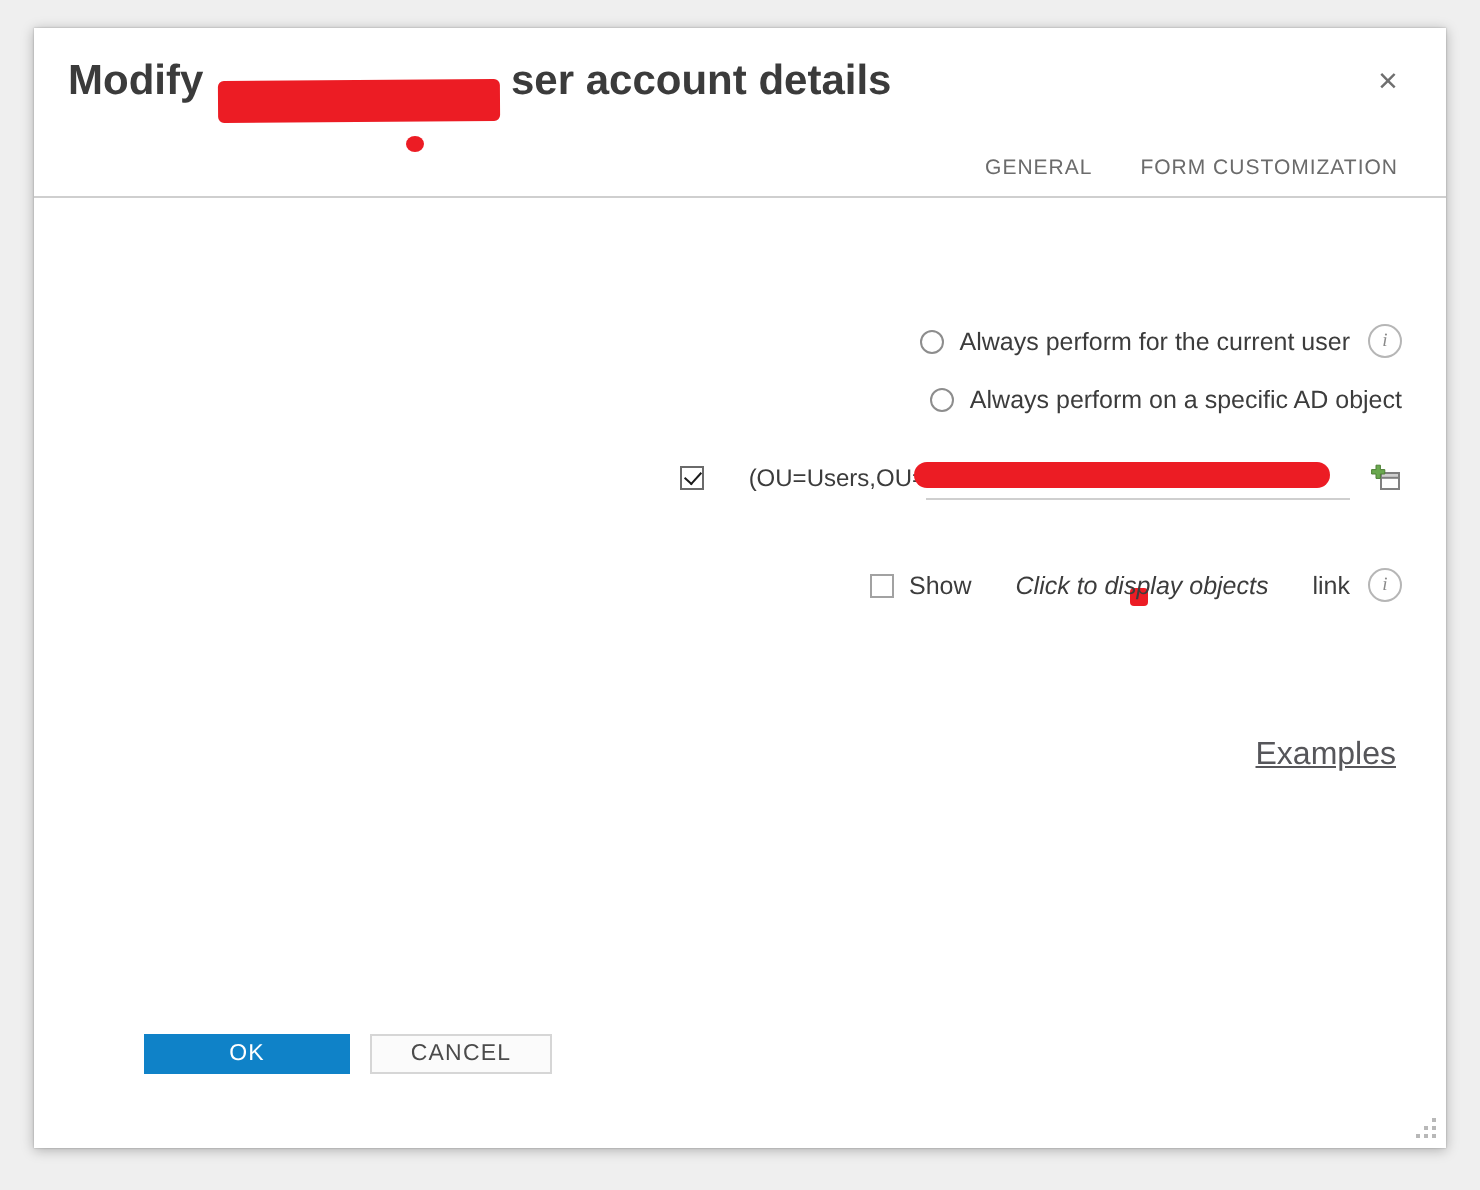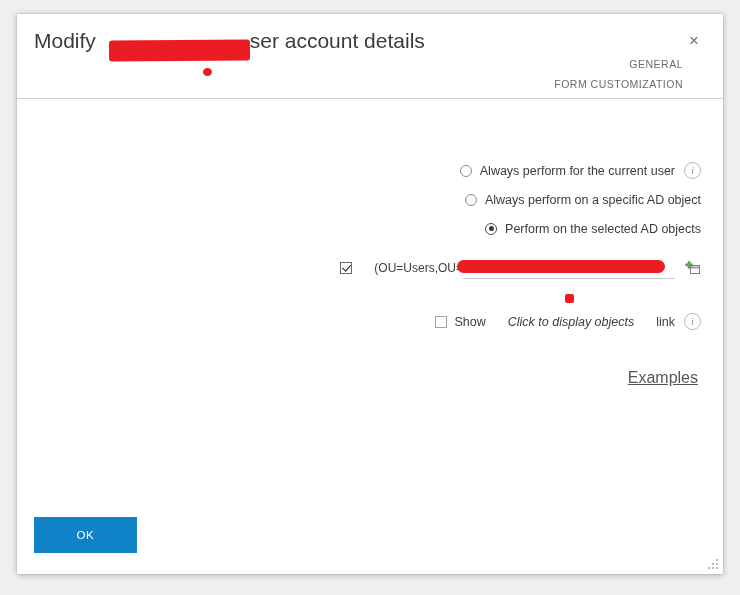--- a/index.html
+++ b/index.html
@@ -30,21 +30,21 @@
   .titlebar {
     position: relative;
     height: 54px;
   }
   .dialog-title {
     position: absolute;
     left: 17px;
     top: 15px;
     font-size: 21px;
     color: #3b3b3b;
-    font-weight: 400;
+    font-weight: 700;
     white-space: nowrap;
     letter-spacing: 0px;
   }
   .redact-title {
     display: inline-block;
     position: absolute;
     left: 92px;
     top: 26px;
     width: 141px;
     height: 21px;
@@ -77,23 +77,22 @@
   }
 
   
   .tabbar {
     position: relative;
     height: 31px;
     border-bottom: 1px solid #cfcfcf;
     display: flex;
     justify-content: flex-end;
     align-items: flex-end;
-    padding-right: 28px;
-    box-sizing: border-box;
-    flex-direction: column;
+    padding-right: 12px;
+    box-sizing: border-box;
   }
   .tab {
     font-size: 10.5px;
     letter-spacing: 0.5px;
     color: #6b6b6b;
     padding: 0 12px 8px 12px;
     cursor: pointer;
     position: relative;
     white-space: nowrap;
   }
@@ -300,28 +299,29 @@
   
   .footer {
     position: absolute;
     left: 0;
     bottom: 0;
     width: 100%;
     height: 57px;
   }
   .btn {
     position: absolute;
-    height: 36px;
+    height: 20px;
     display: flex;
     align-items: center;
     justify-content: center;
     font-size: 11.5px;
     letter-spacing: 0.6px;
     cursor: pointer;
     box-sizing: border-box;
+    margin-left: 38px;
   }
   .btn-ok {
     left: 17px;
     top: 0;
     width: 103px;
     background: #0f82c8;
     color: #ffffff;
   }
   .btn-cancel {
     left: 130px;
@@ -377,24 +377,20 @@
         <span class="radio"></span>
         <span>Always perform for the current user</span>
         <span class="info-icon">i</span>
       </div>
 
       <div class="opt-row">
         <span class="radio"></span>
         <span>Always perform on a specific AD object</span>
       </div>
 
-      <div class="opt-row">
-        <span class="radio checked"></span>
-        <span>Perform on the selected AD objects</span>
-      </div>
 
 
       <div class="opt-row indent" style="height:34px;margin-top:8px">
         <span class="checkbox checked"></span>
         <span class="ldap-value">(OU=Users,OU=</span>
         <span class="ldap-field">
           <span class="redact-ldap"></span>
         </span>
         <svg class="ldap-add-icon" width="16" height="15" viewBox="0 0 16 15">
           <rect x="5.5" y="4.5" width="9" height="8" fill="#fdfdfd" stroke="#7f7f7f"></rect>
@@ -412,20 +408,21 @@
       </div>
 
     </div>
 
     <div class="examples-link">Examples</div>
 
   </div>
 
   <div class="footer">
     <div class="btn btn-ok">OK</div>
+    <div class="btn btn-cancel">CANCEL</div>
     <div class="resize-grip">
       <i style="right:0;bottom:0"></i>
       <i style="right:4px;bottom:0"></i>
       <i style="right:8px;bottom:0"></i>
       <i style="right:0;bottom:4px"></i>
       <i style="right:4px;bottom:4px"></i>
       <i style="right:0;bottom:8px"></i>
     </div>
   </div>
 

